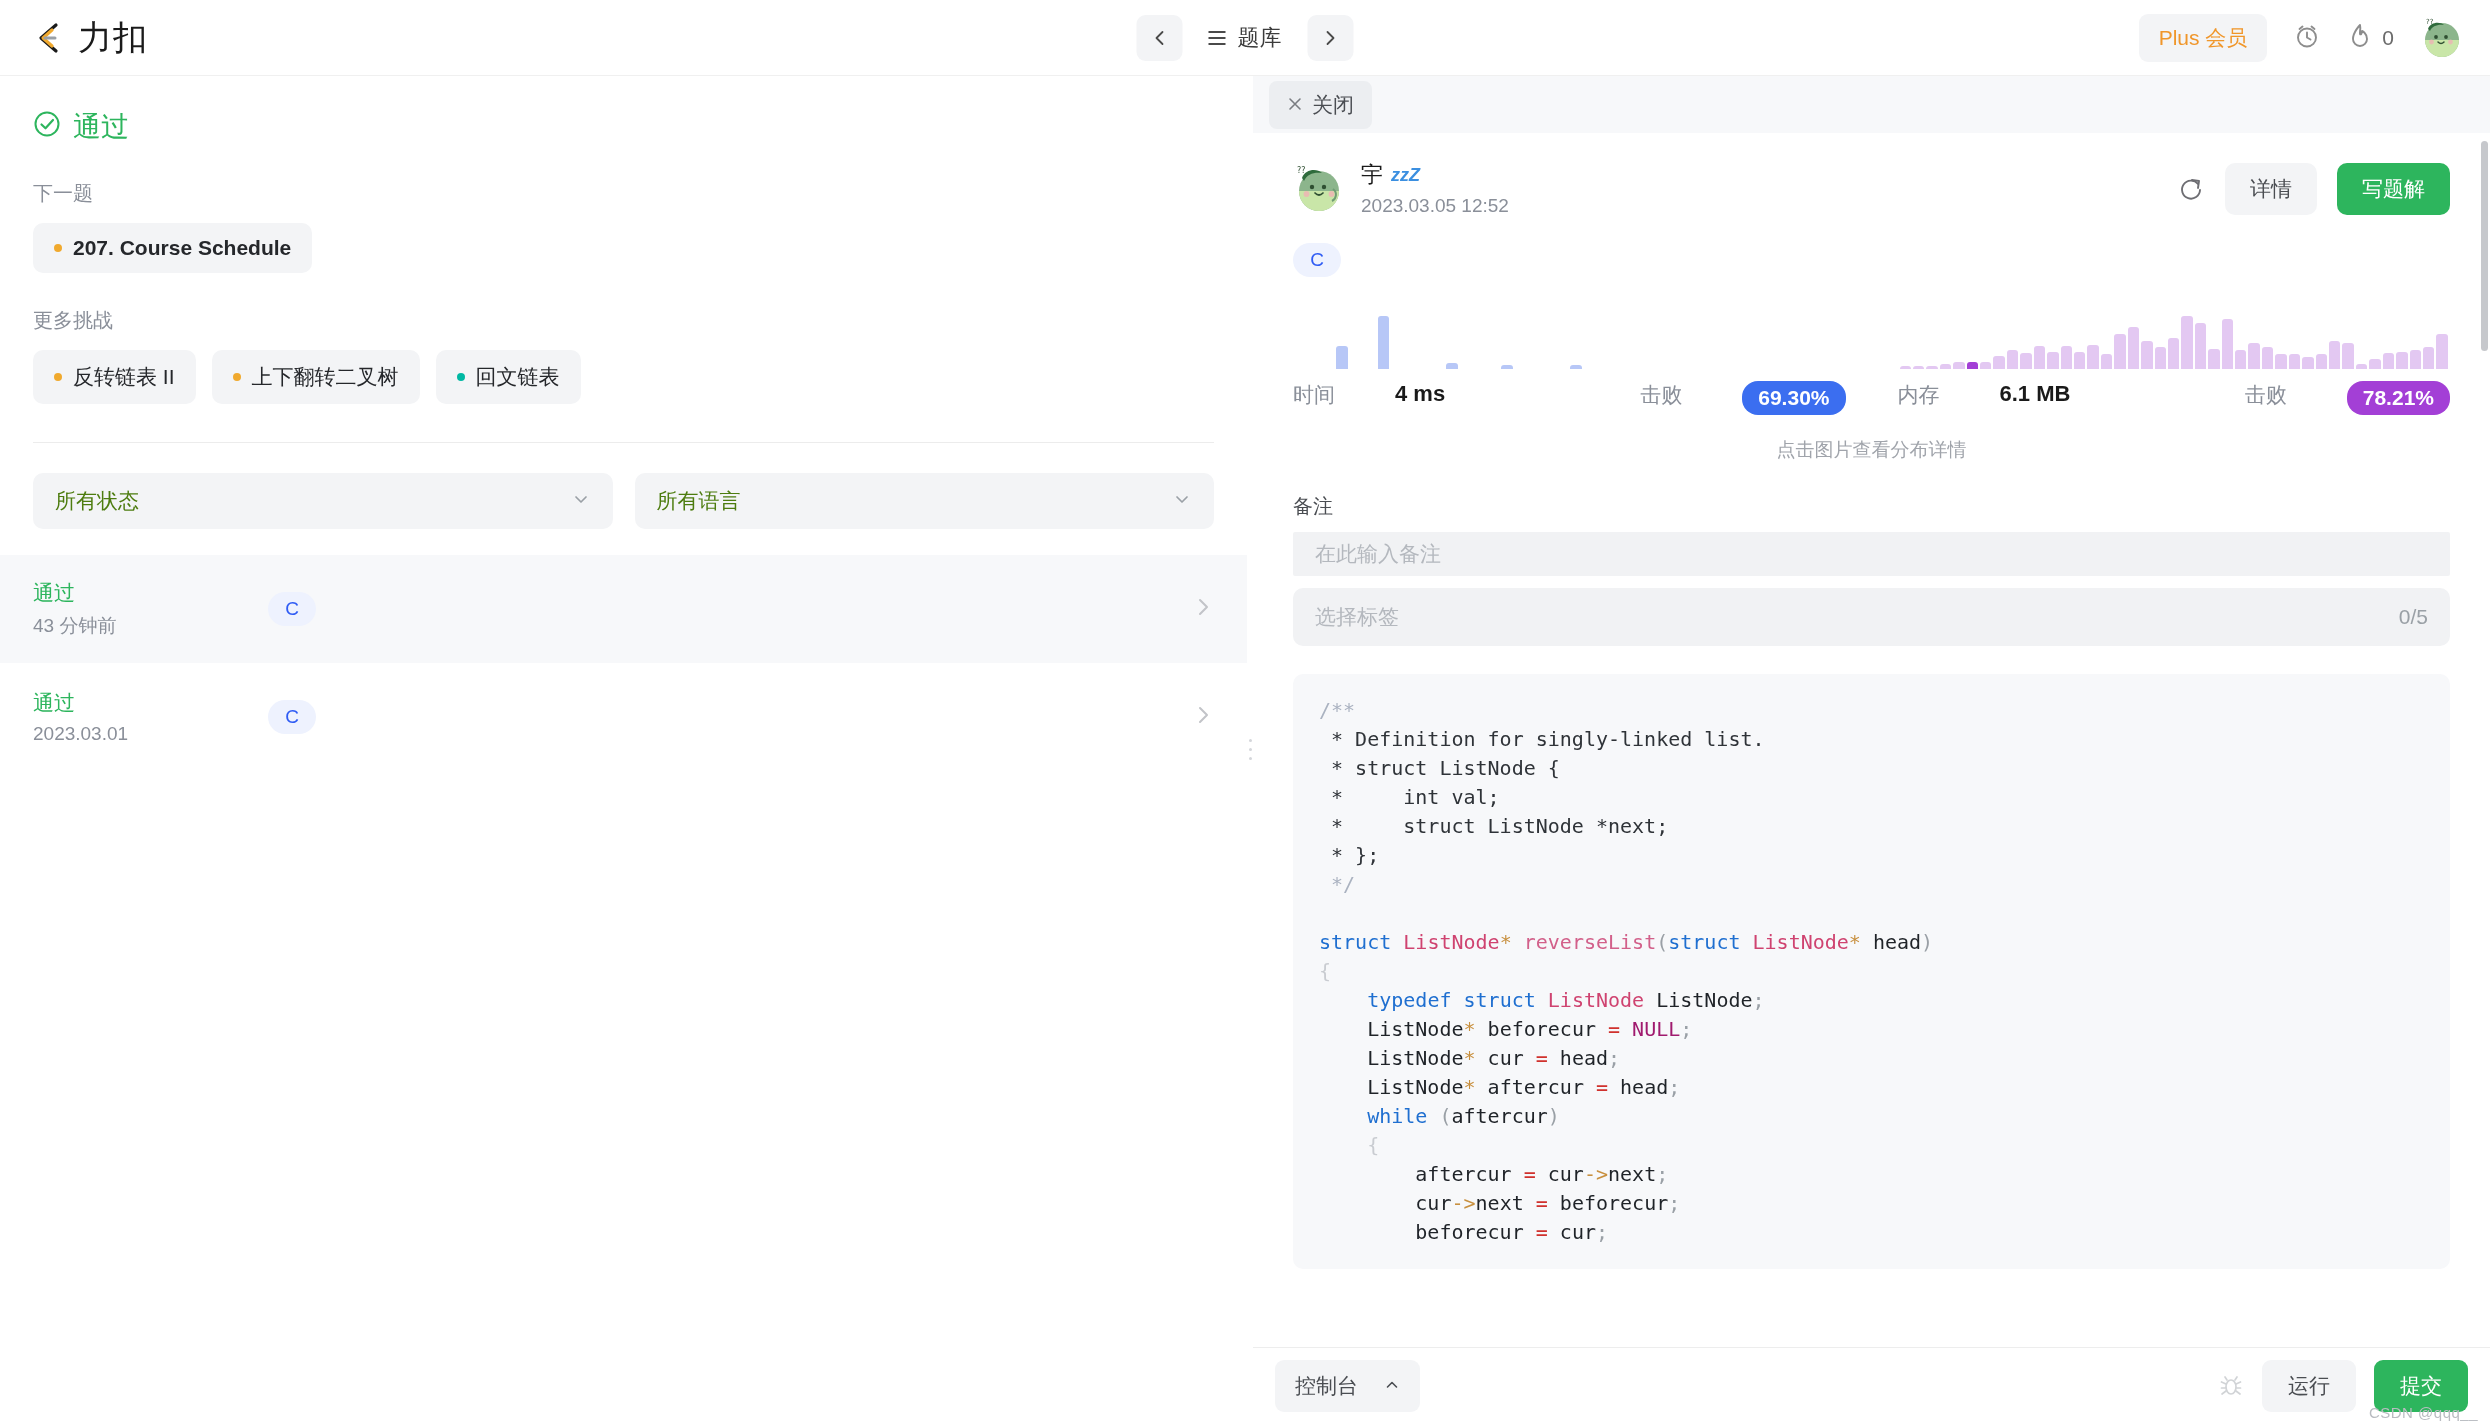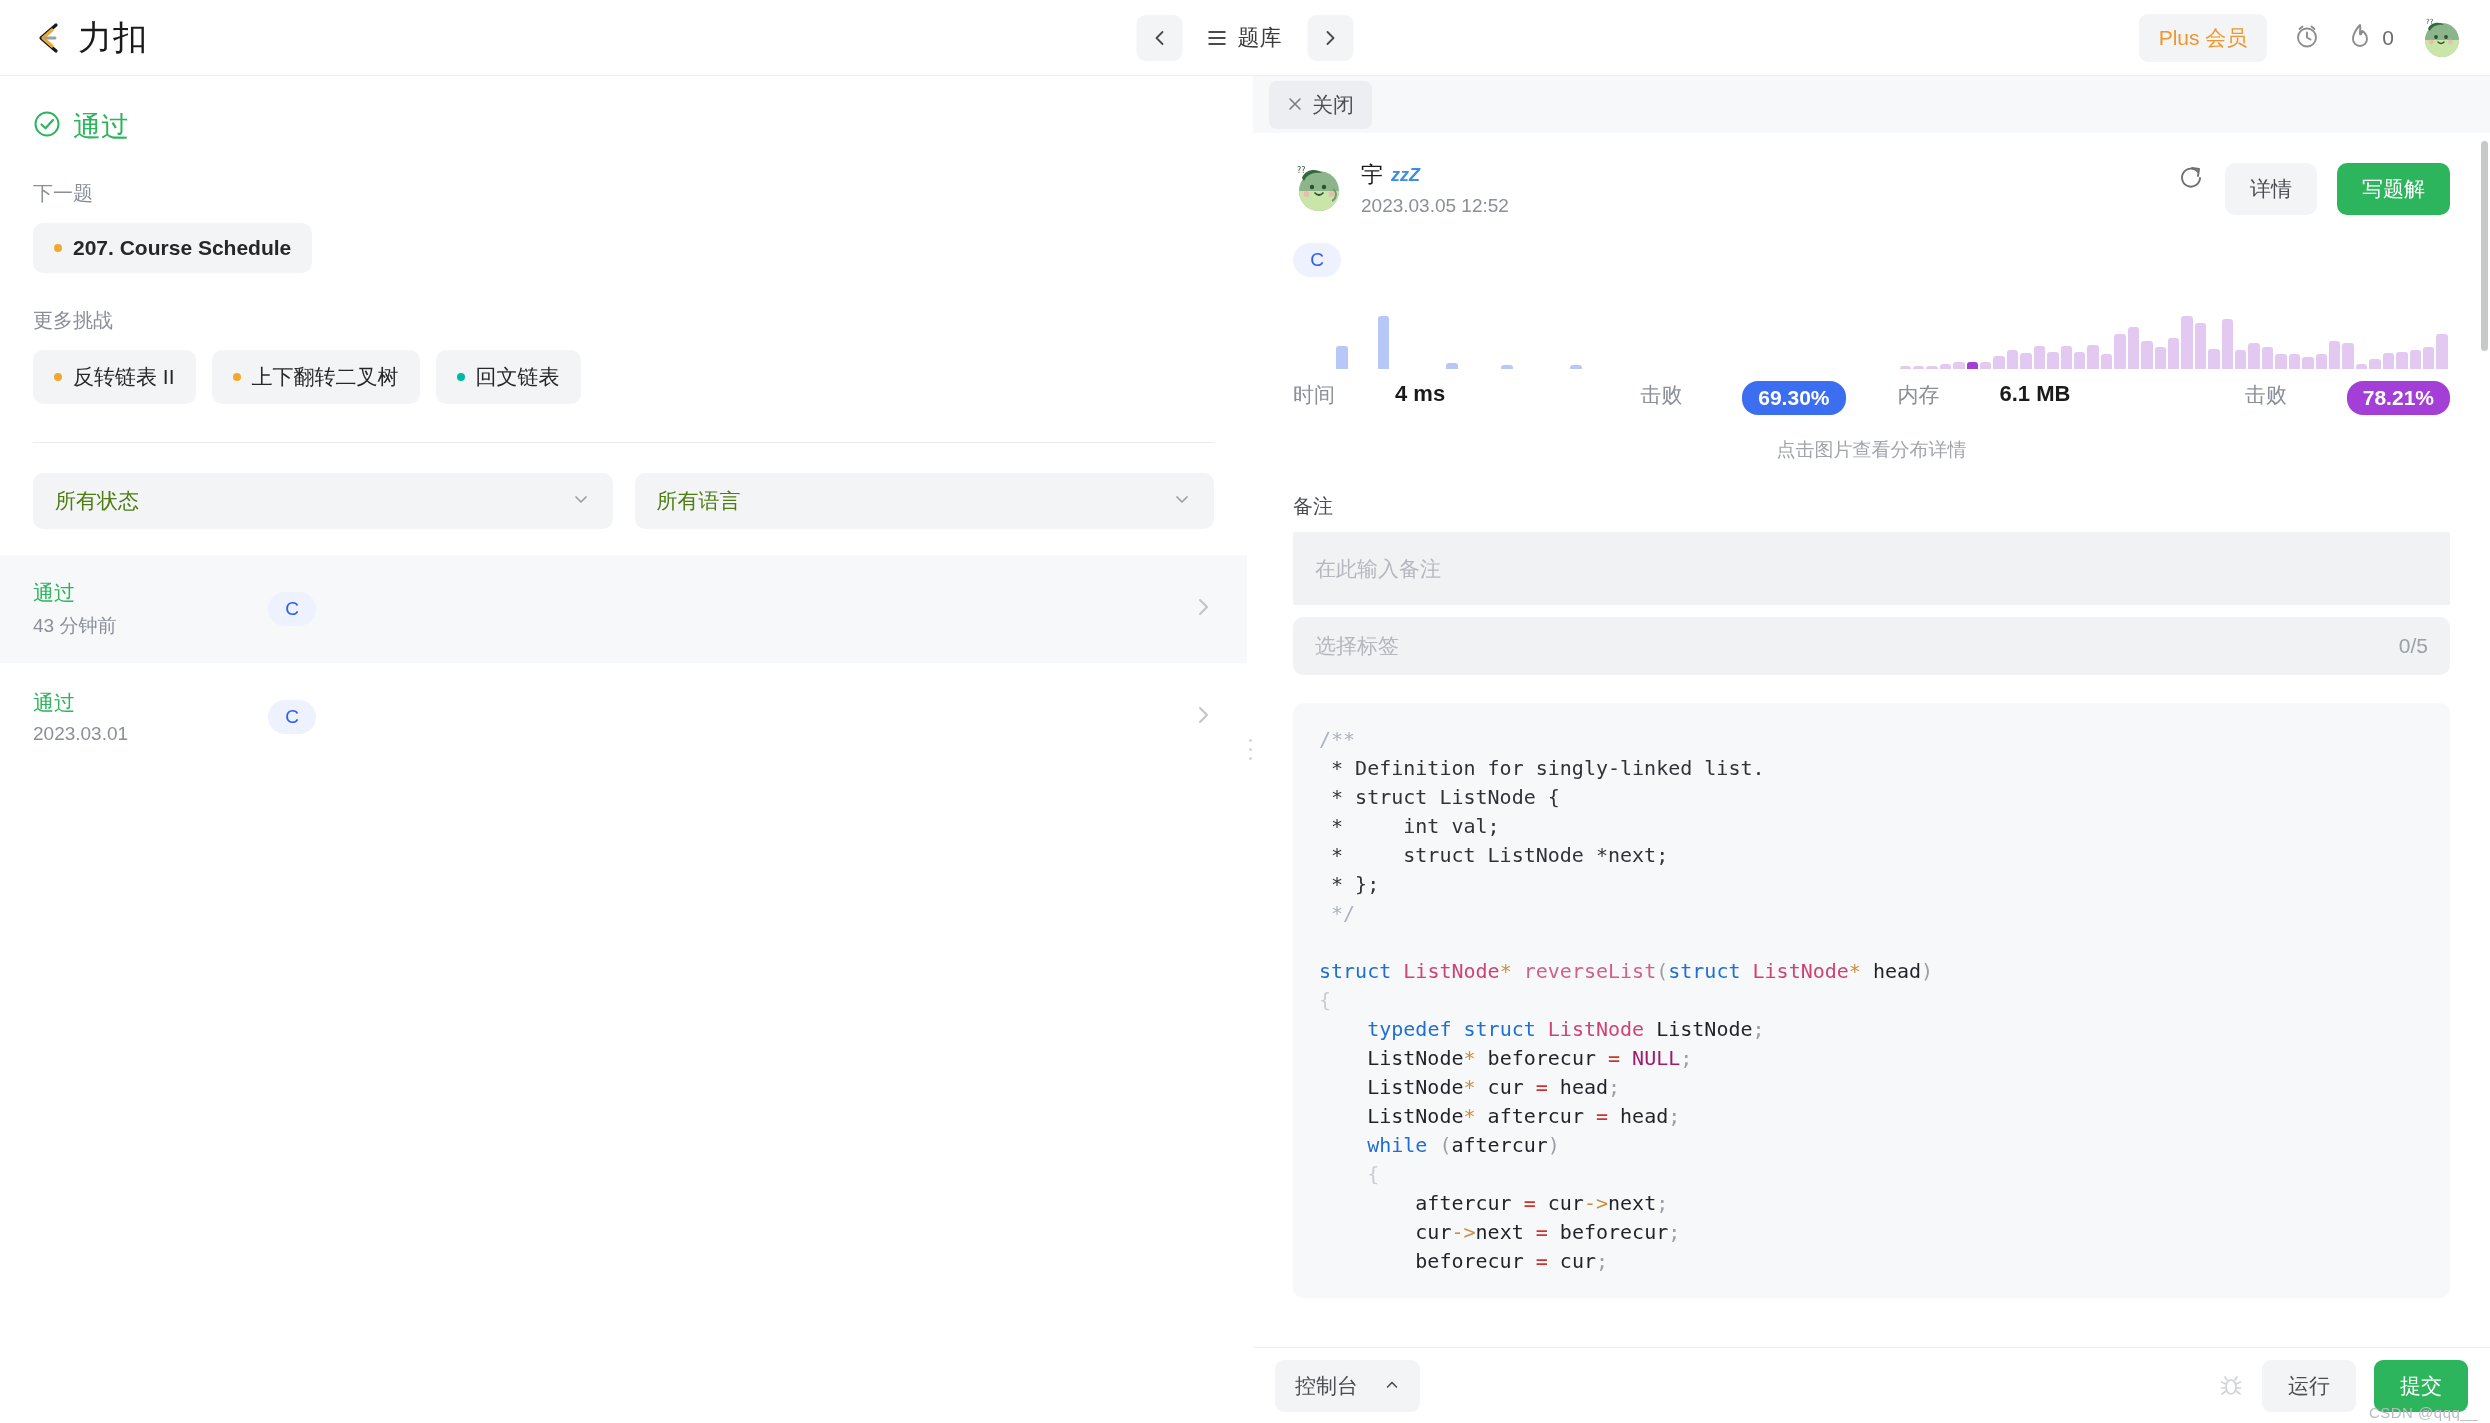--- a/index.html
+++ b/index.html
@@ -138,21 +138,21 @@
     padding: 0 0 0 0; background: #fff;
   }
   #right-inner { padding: 27px 40px 0 40px; }
 
   #sub-header { display: flex; align-items: center; }
   #sub-avatar { width: 52px; height: 52px; flex: 0 0 52px; }
   #sub-user { margin-left: 16px; }
   #sub-username { font-size: 22px; color: #1a1a1a; display: flex; align-items: center; gap: 8px; }
   #sub-username .zzz { color: #3b8fe0; font-style: italic; font-weight: 700; font-size: 18px; }
   #sub-date { font-size: 19px; color: #8a8f99; margin-top: 5px; }
-  #sub-actions { margin-left: auto; display: flex; gap: 20px; }
+  #sub-actions { margin-left: auto; display: flex; align-items: center; gap: 20px; }
   .ghost-btn {
     background: #f3f4f6; border-radius: 10px; padding: 12px 25px;
     font-size: 21px; color: #4a4d52; cursor: pointer;
   }
   .green-btn {
     background: #2db55d; border-radius: 10px; padding: 12px 25px;
     font-size: 21px; color: #ffffff; cursor: pointer;
   }
   .icon-btn { color: #6e6e73; cursor: pointer; display: flex; }
 
@@ -174,21 +174,21 @@
   .stat-beat-label { font-size: 21px; color: #8a8f99; margin-left: auto; }
   .stat-pill {
     margin-left: 12px; border-radius: 16px; padding: 5px 16px;
     color: #fff; font-size: 21px; font-weight: 600;
   }
   #hist-hint { text-align: center; font-size: 19px; color: #a0a4ab; margin-top: 22px; }
 
   
   .field-label { margin-top: 30px; font-size: 20px; color: #4a4d52; }
   #note-box {
-    margin-top: 12px; height: 73px; background: #f1f2f4; border-radius: 2px;
+    margin-top: 12px; height: 44px; background: #f1f2f4; border-radius: 2px;
     display: flex; align-items: center; padding: 0 22px;
     font-size: 21px; color: #b4b8be; cursor: text;
   }
   #tag-box {
     margin-top: 12px; height: 58px; background: #f1f2f4; border-radius: 10px;
     display: flex; align-items: center; padding: 0 22px;
     font-size: 21px; color: #b4b8be; cursor: pointer;
   }
   #tag-count { margin-left: auto; color: #9aa0a6; }
 

